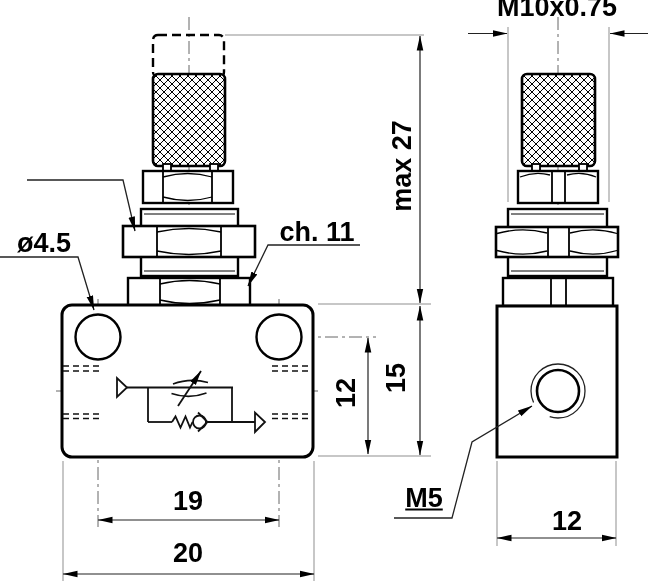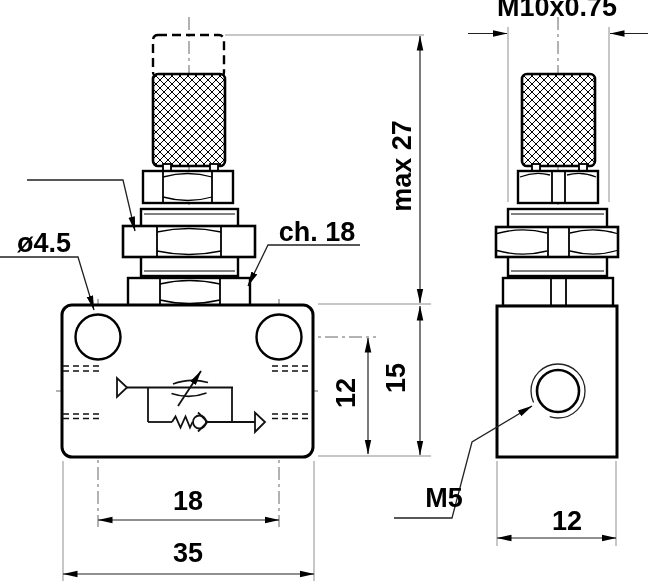--- a/index.html
+++ b/index.html
@@ -169,21 +169,21 @@
     <path d="M27,180 H123 L135,231" marker-end="url(#arw)"></path>
     <path d="M0,257 H78 L94,310" marker-end="url(#arw)"></path>
     <path d="M360,245 H268 L248,286" marker-end="url(#arw)"></path>
     <path d="M394,518 H452 L472,442 L532,406" marker-end="url(#arw)"></path>
   </g>
 </svg>
 
 <div class="lbl" style="left:557px;top:7px;">M10x0.75</div>
 <div class="lbl rot" style="left:402px;top:166px;">max 27</div>
 <div class="lbl" style="left:44px;top:243px;">ø4.5</div>
-<div class="lbl" style="left:317px;top:232px;">ch. 18</div>
+<div class="lbl" style="left:317px;top:232px;">ch. 11</div>
 <div class="lbl rot" style="left:346px;top:393px;">12</div>
 <div class="lbl rot" style="left:396px;top:378px;">15</div>
-<div class="lbl" style="left:188px;top:501px;">18</div>
-<div class="lbl" style="left:188px;top:553px;">35</div>
-<div class="lbl" style="left:444px;top:498px;">M5</div>
+<div class="lbl" style="left:188px;top:501px;">19</div>
+<div class="lbl" style="left:188px;top:553px;">20</div>
+<div class="lbl" style="left:424px;top:498px;text-decoration:underline;">M5</div>
 <div class="lbl" style="left:567px;top:521px;">12</div>
 
 </div>
 
 </body></html>

